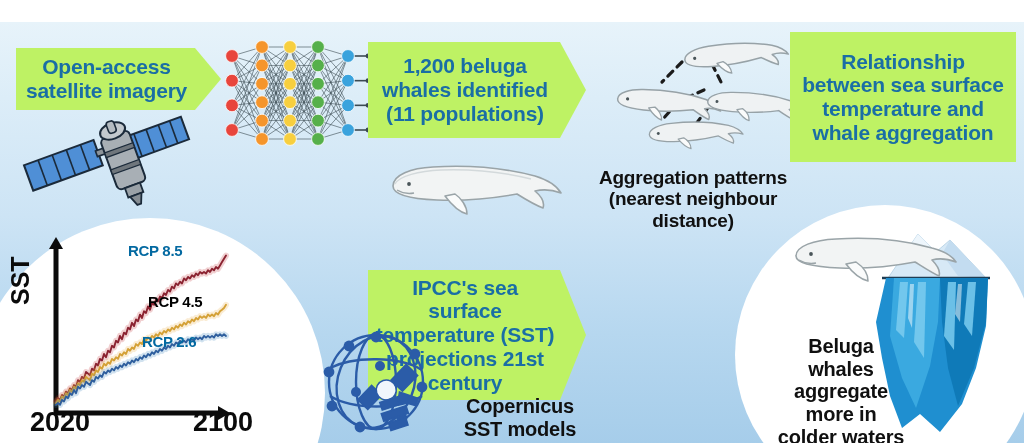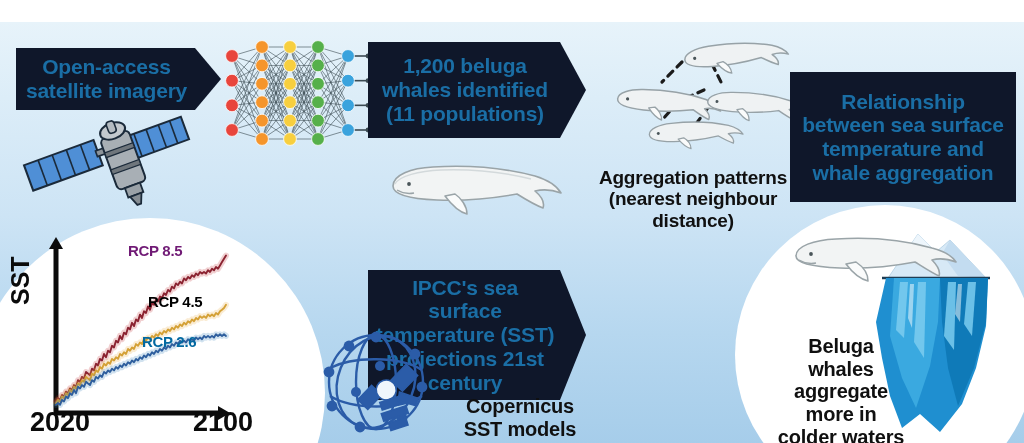--- a/index.html
+++ b/index.html
@@ -11,21 +11,21 @@
   }
   
   #bg {
     position:absolute; left:0; top:22px; width:1024px; height:421px;
     background:linear-gradient(to bottom,#e7f3fa 0%,#dcedf8 18%,#cde4f5 46%,#b6d7ef 74%,#a6cdea 100%);
   }
 
   
   .callout {
     position:absolute;
-    background:#0f172a;
+    background:#bef264;
     color:#1a6ea5;
     font-weight:bold;
     text-align:center;
     line-height:1.13;
     letter-spacing:-0.2px;
     display:flex; align-items:center; justify-content:center;
     padding:4px 6px;
   }
   .chev {
     clip-path:polygon(0 0, calc(100% - 26px) 0, 100% 50%, calc(100% - 26px) 100%, 0 100%);
@@ -320,21 +320,21 @@
           </g>
         </g>
     </svg>
   </div>
   <div class="caption" style="left:582px; top:145px; width:222px; font-size:19px; white-space:pre-line;">
     <span>Aggregation patterns
 (nearest neighbour
 distance)</span>
   </div>
 
-  <div class="callout plain" style="left:790px; top:32px; width:226px; height:130px; font-size:21px;margin-top:40px;">
+  <div class="callout plain" style="left:790px; top:32px; width:226px; height:130px; font-size:21px;">
     <span style="white-space:pre-line;">Relationship
 between sea surface
 temperature and
 whale aggregation</span>
   </div>
 
   <div class="callout chev" style="left:368px; top:222px; width:218px; height:130px; font-size:21px;margin-top:48px;">
     <span style="white-space:pre-line;">IPCC's sea surface
 temperature (SST)
 projections 21st
@@ -431,18 +431,18 @@
         <path d="M56.0 186.5 L58.0 183.2 L60.0 184.9 L62.0 180.0 L64.0 181.6 L66.0 176.7 L68.0 178.3 L70.0 173.4 L72.0 175.0 L74.0 170.1 L76.0 171.8 L78.0 165.2 L80.0 166.8 L82.0 161.9 L84.0 163.6 L86.0 157.0 L88.0 158.6 L90.0 160.3 L92.0 153.7 L94.0 155.4 L96.0 148.8 L98.0 150.4 L100.0 143.9 L102.0 145.5 L104.0 139.0 L106.0 142.2 L108.0 135.7 L110.0 137.3 L112.0 130.8 L114.0 132.4 L116.0 125.8 L118.0 127.5 L120.0 120.9 L122.0 124.2 L124.0 117.6 L126.0 119.3 L128.0 112.7 L130.0 114.4 L132.0 107.8 L134.0 111.1 L136.0 104.5 L138.0 106.2 L140.0 99.6 L142.0 102.9 L144.0 96.3 L146.0 98.0 L148.0 91.4 L150.0 94.7 L152.0 88.1 L154.0 89.8 L156.0 84.8 L158.0 86.5 L160.0 81.6 L162.0 83.2 L164.0 78.3 L166.0 79.9 L168.0 75.0 L170.0 76.6 L172.0 71.7 L174.0 73.4 L176.0 68.4 L178.0 70.1 L180.0 66.8 L182.0 68.4 L184.0 63.5 L186.0 65.2 L188.0 61.9 L190.0 63.5 L192.0 60.2 L194.0 61.9 L196.0 58.6 L198.0 60.2 L200.0 57.0 L202.0 58.6 L204.0 57.0 L206.0 58.6 L208.0 55.3 L210.0 57.0 L212.0 53.7 L214.0 55.3 L216.0 52.0 L218.0 53.7 L220.0 50.4 L222.0 47.1 L224.0 43.8 L226.0 40.6" fill="none" stroke="#c1272d" stroke-width="6" opacity="0.22" stroke-linejoin="round" stroke-linecap="round"></path>
         <path d="M56.0 186.5 L58.0 183.2 L60.0 184.9 L62.0 180.0 L64.0 181.6 L66.0 176.7 L68.0 178.3 L70.0 173.4 L72.0 175.0 L74.0 170.1 L76.0 171.8 L78.0 165.2 L80.0 166.8 L82.0 161.9 L84.0 163.6 L86.0 157.0 L88.0 158.6 L90.0 160.3 L92.0 153.7 L94.0 155.4 L96.0 148.8 L98.0 150.4 L100.0 143.9 L102.0 145.5 L104.0 139.0 L106.0 142.2 L108.0 135.7 L110.0 137.3 L112.0 130.8 L114.0 132.4 L116.0 125.8 L118.0 127.5 L120.0 120.9 L122.0 124.2 L124.0 117.6 L126.0 119.3 L128.0 112.7 L130.0 114.4 L132.0 107.8 L134.0 111.1 L136.0 104.5 L138.0 106.2 L140.0 99.6 L142.0 102.9 L144.0 96.3 L146.0 98.0 L148.0 91.4 L150.0 94.7 L152.0 88.1 L154.0 89.8 L156.0 84.8 L158.0 86.5 L160.0 81.6 L162.0 83.2 L164.0 78.3 L166.0 79.9 L168.0 75.0 L170.0 76.6 L172.0 71.7 L174.0 73.4 L176.0 68.4 L178.0 70.1 L180.0 66.8 L182.0 68.4 L184.0 63.5 L186.0 65.2 L188.0 61.9 L190.0 63.5 L192.0 60.2 L194.0 61.9 L196.0 58.6 L198.0 60.2 L200.0 57.0 L202.0 58.6 L204.0 57.0 L206.0 58.6 L208.0 55.3 L210.0 57.0 L212.0 53.7 L214.0 55.3 L216.0 52.0 L218.0 53.7 L220.0 50.4 L222.0 47.1 L224.0 43.8 L226.0 40.6" fill="none" stroke="#8b2331" stroke-width="1.9" stroke-linejoin="round" stroke-linecap="round"></path>
         <path d="M56.0 188.2 L58.0 184.9 L60.0 186.5 L62.0 181.6 L64.0 183.2 L66.0 178.3 L68.0 180.0 L70.0 175.0 L72.0 176.7 L74.0 171.8 L76.0 173.4 L78.0 168.5 L80.0 170.1 L82.0 165.2 L84.0 166.8 L86.0 161.9 L88.0 163.6 L90.0 165.2 L92.0 158.6 L94.0 160.3 L96.0 155.4 L98.0 157.0 L100.0 152.1 L102.0 153.7 L104.0 148.8 L106.0 150.4 L108.0 147.2 L110.0 148.8 L112.0 143.9 L114.0 145.5 L116.0 142.2 L118.0 143.9 L120.0 139.0 L122.0 140.6 L124.0 137.3 L126.0 139.0 L128.0 134.0 L130.0 135.7 L132.0 132.4 L134.0 134.0 L136.0 129.1 L138.0 130.8 L140.0 127.5 L142.0 129.1 L144.0 124.2 L146.0 125.8 L148.0 122.6 L150.0 124.2 L152.0 120.9 L154.0 122.6 L156.0 119.3 L158.0 120.9 L160.0 117.6 L162.0 119.3 L164.0 116.0 L166.0 117.6 L168.0 114.4 L170.0 116.0 L172.0 112.7 L174.0 114.4 L176.0 111.1 L178.0 112.7 L180.0 109.4 L182.0 111.1 L184.0 107.8 L186.0 109.4 L188.0 106.2 L190.0 107.8 L192.0 104.5 L194.0 106.2 L196.0 102.9 L198.0 104.5 L200.0 101.2 L202.0 102.9 L204.0 101.2 L206.0 102.9 L208.0 99.6 L210.0 101.2 L212.0 99.6 L214.0 101.2 L216.0 98.0 L218.0 99.6 L220.0 96.3 L222.0 94.7 L224.0 93.0 L226.0 89.8" fill="none" stroke="#e8a93a" stroke-width="6" opacity="0.22" stroke-linejoin="round" stroke-linecap="round"></path>
         <path d="M56.0 188.2 L58.0 184.9 L60.0 186.5 L62.0 181.6 L64.0 183.2 L66.0 178.3 L68.0 180.0 L70.0 175.0 L72.0 176.7 L74.0 171.8 L76.0 173.4 L78.0 168.5 L80.0 170.1 L82.0 165.2 L84.0 166.8 L86.0 161.9 L88.0 163.6 L90.0 165.2 L92.0 158.6 L94.0 160.3 L96.0 155.4 L98.0 157.0 L100.0 152.1 L102.0 153.7 L104.0 148.8 L106.0 150.4 L108.0 147.2 L110.0 148.8 L112.0 143.9 L114.0 145.5 L116.0 142.2 L118.0 143.9 L120.0 139.0 L122.0 140.6 L124.0 137.3 L126.0 139.0 L128.0 134.0 L130.0 135.7 L132.0 132.4 L134.0 134.0 L136.0 129.1 L138.0 130.8 L140.0 127.5 L142.0 129.1 L144.0 124.2 L146.0 125.8 L148.0 122.6 L150.0 124.2 L152.0 120.9 L154.0 122.6 L156.0 119.3 L158.0 120.9 L160.0 117.6 L162.0 119.3 L164.0 116.0 L166.0 117.6 L168.0 114.4 L170.0 116.0 L172.0 112.7 L174.0 114.4 L176.0 111.1 L178.0 112.7 L180.0 109.4 L182.0 111.1 L184.0 107.8 L186.0 109.4 L188.0 106.2 L190.0 107.8 L192.0 104.5 L194.0 106.2 L196.0 102.9 L198.0 104.5 L200.0 101.2 L202.0 102.9 L204.0 101.2 L206.0 102.9 L208.0 99.6 L210.0 101.2 L212.0 99.6 L214.0 101.2 L216.0 98.0 L218.0 99.6 L220.0 96.3 L222.0 94.7 L224.0 93.0 L226.0 89.8" fill="none" stroke="#d4a137" stroke-width="1.9" stroke-linejoin="round" stroke-linecap="round"></path>
         <path d="M56.0 189.8 L58.0 188.2 L60.0 189.8 L62.0 184.9 L64.0 186.5 L66.0 181.6 L68.0 183.2 L70.0 178.3 L72.0 180.0 L74.0 175.0 L76.0 178.3 L78.0 171.8 L80.0 173.4 L82.0 170.1 L84.0 171.8 L86.0 166.8 L88.0 168.5 L90.0 170.1 L92.0 165.2 L94.0 166.8 L96.0 161.9 L98.0 163.6 L100.0 160.3 L102.0 161.9 L104.0 157.0 L106.0 158.6 L108.0 155.4 L110.0 157.0 L112.0 153.7 L114.0 155.4 L116.0 152.1 L118.0 153.7 L120.0 150.4 L122.0 152.1 L124.0 148.8 L126.0 150.4 L128.0 147.2 L130.0 148.8 L132.0 145.5 L134.0 147.2 L136.0 143.9 L138.0 145.5 L140.0 142.2 L142.0 143.9 L144.0 140.6 L146.0 142.2 L148.0 139.0 L150.0 140.6 L152.0 137.3 L154.0 139.0 L156.0 135.7 L158.0 137.3 L160.0 134.0 L162.0 135.7 L164.0 132.4 L166.0 134.0 L168.0 130.8 L170.0 132.4 L172.0 129.1 L174.0 130.8 L176.0 127.5 L178.0 129.1 L180.0 125.8 L182.0 127.5 L184.0 125.8 L186.0 127.5 L188.0 124.2 L190.0 125.8 L192.0 124.2 L194.0 125.8 L196.0 122.6 L198.0 124.2 L200.0 122.6 L202.0 124.2 L204.0 120.9 L206.0 122.6 L208.0 120.9 L210.0 122.6 L212.0 120.9 L214.0 122.6 L216.0 119.3 L218.0 120.9 L220.0 119.3 L222.0 120.9 L224.0 119.3 L226.0 120.9" fill="none" stroke="#2e7cb8" stroke-width="6" opacity="0.22" stroke-linejoin="round" stroke-linecap="round"></path>
         <path d="M56.0 189.8 L58.0 188.2 L60.0 189.8 L62.0 184.9 L64.0 186.5 L66.0 181.6 L68.0 183.2 L70.0 178.3 L72.0 180.0 L74.0 175.0 L76.0 178.3 L78.0 171.8 L80.0 173.4 L82.0 170.1 L84.0 171.8 L86.0 166.8 L88.0 168.5 L90.0 170.1 L92.0 165.2 L94.0 166.8 L96.0 161.9 L98.0 163.6 L100.0 160.3 L102.0 161.9 L104.0 157.0 L106.0 158.6 L108.0 155.4 L110.0 157.0 L112.0 153.7 L114.0 155.4 L116.0 152.1 L118.0 153.7 L120.0 150.4 L122.0 152.1 L124.0 148.8 L126.0 150.4 L128.0 147.2 L130.0 148.8 L132.0 145.5 L134.0 147.2 L136.0 143.9 L138.0 145.5 L140.0 142.2 L142.0 143.9 L144.0 140.6 L146.0 142.2 L148.0 139.0 L150.0 140.6 L152.0 137.3 L154.0 139.0 L156.0 135.7 L158.0 137.3 L160.0 134.0 L162.0 135.7 L164.0 132.4 L166.0 134.0 L168.0 130.8 L170.0 132.4 L172.0 129.1 L174.0 130.8 L176.0 127.5 L178.0 129.1 L180.0 125.8 L182.0 127.5 L184.0 125.8 L186.0 127.5 L188.0 124.2 L190.0 125.8 L192.0 124.2 L194.0 125.8 L196.0 122.6 L198.0 124.2 L200.0 122.6 L202.0 124.2 L204.0 120.9 L206.0 122.6 L208.0 120.9 L210.0 122.6 L212.0 120.9 L214.0 122.6 L216.0 119.3 L218.0 120.9 L220.0 119.3 L222.0 120.9 L224.0 119.3 L226.0 120.9" fill="none" stroke="#2f5f9e" stroke-width="1.9" stroke-linejoin="round" stroke-linecap="round"></path>
       </svg>
     <div id="ylab" class="axis-label">SST</div>
     <div id="xlab-l" class="axis-label">2020</div>
     <div id="xlab-r" class="axis-label">2100</div>
-    <div class="rcp-lab" id="lab0" style="left: 128px; top: 27.48px; color: #701a75;">RCP 8.5</div>
+    <div class="rcp-lab" id="lab0" style="left: 128px; top: 27.48px; color: #0369a1;">RCP 8.5</div>
     <div class="rcp-lab" id="lab1" style="left: 148px; top: 78.32px; color: #000000;">RCP 4.5</div>
     <div class="rcp-lab" id="lab2" style="left: 142px; top: 117.68px; color: #0369a1;">RCP 2.6</div>
   </div>
 
 </div>
 
 </body></html>

